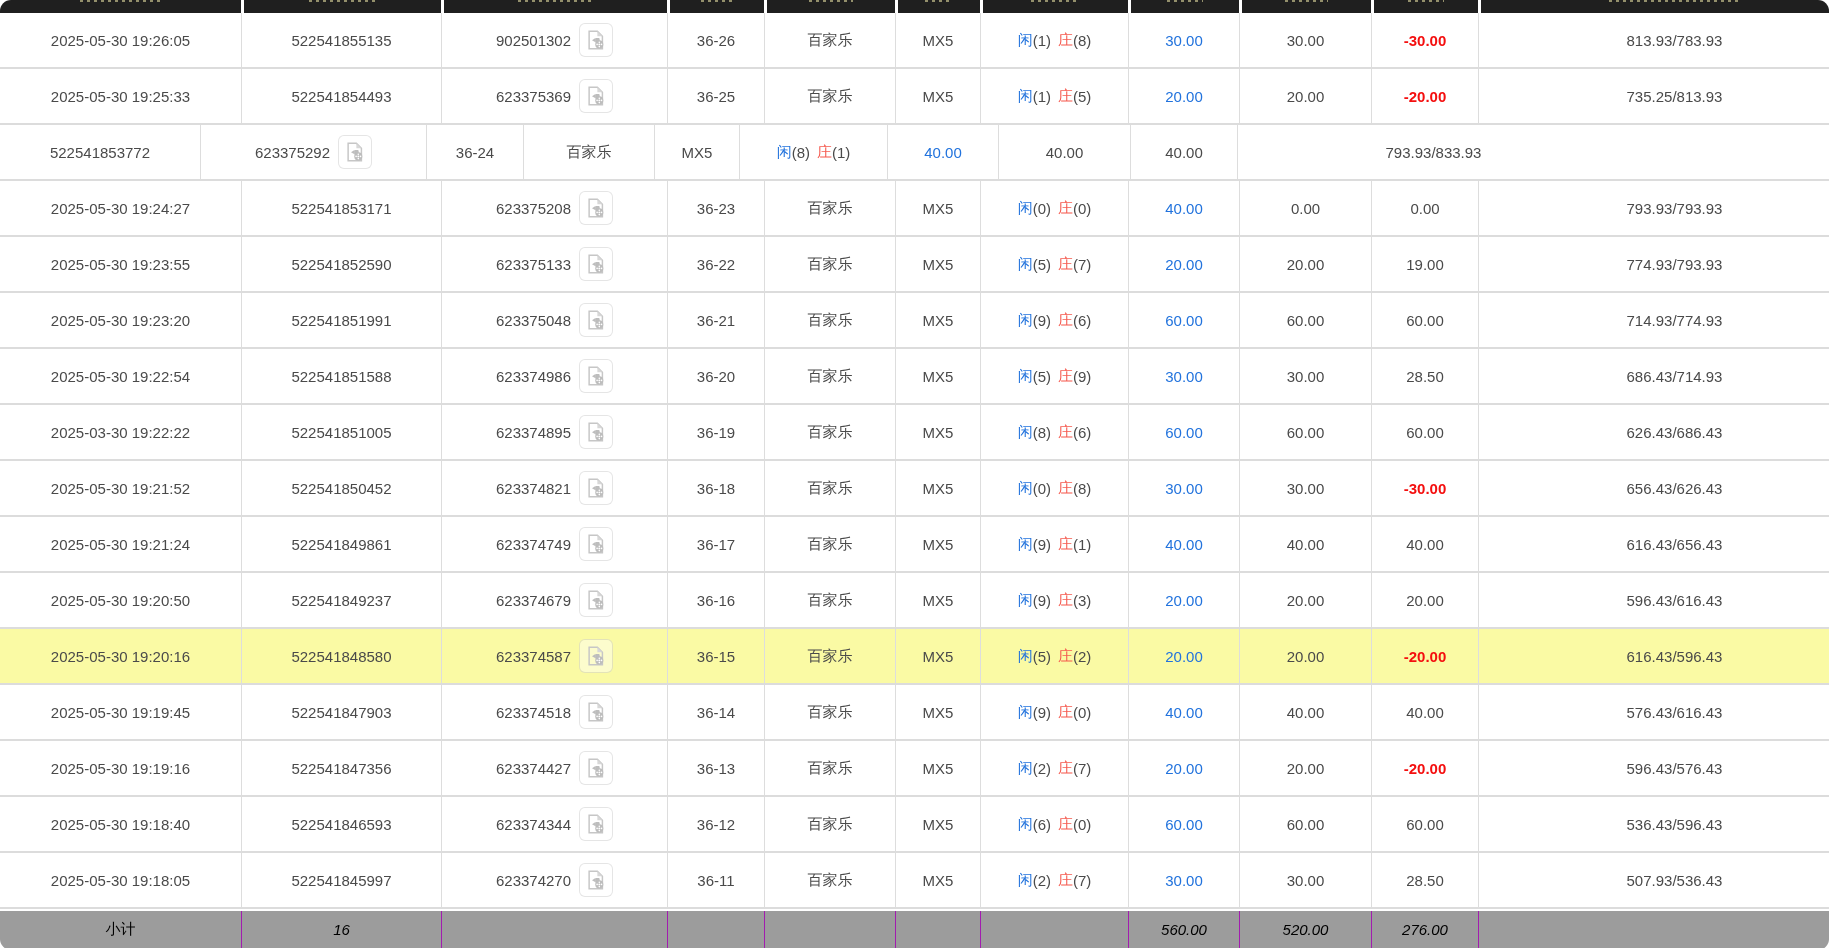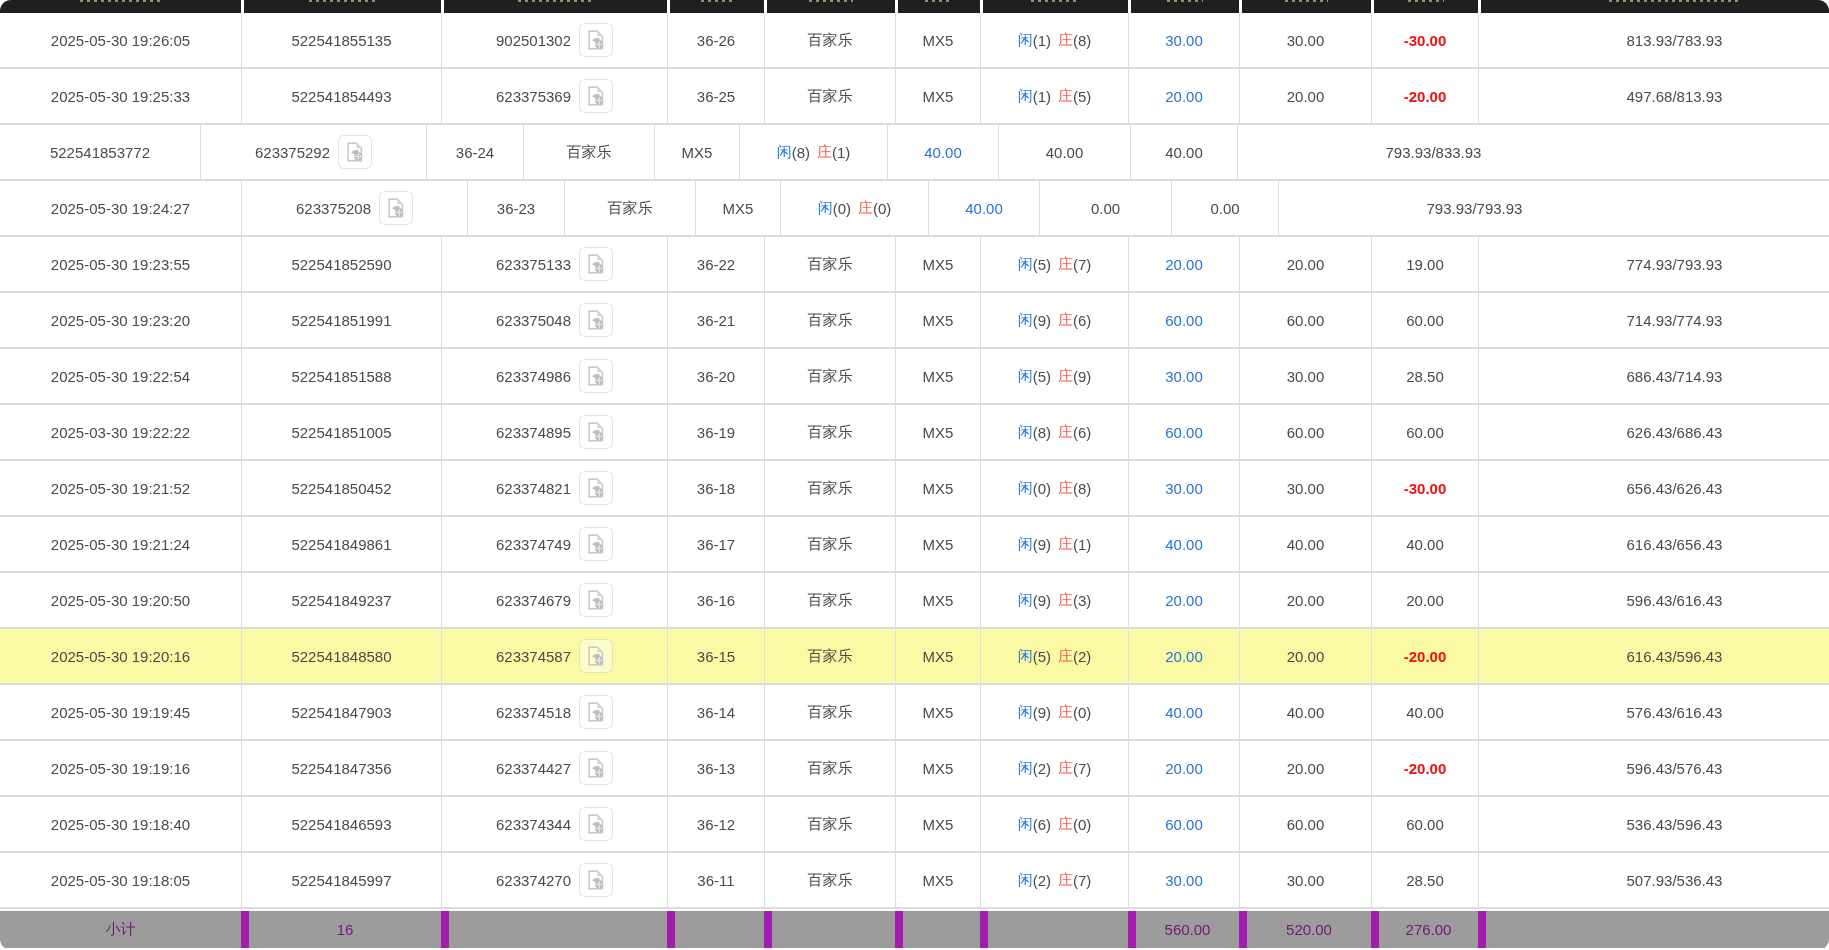--- a/index.html
+++ b/index.html
@@ -38,22 +38,22 @@
 
   .gid-num { margin-right:8px; }
   .replay-btn {
     width:34px; height:34px; flex:0 0 auto; border-radius:6px;
     border:1px solid rgba(0,0,0,0.10); background:rgba(255,255,255,0.45);
     display:flex; align-items:center; justify-content:center; padding:0; cursor:pointer;
   }
 
   
   .t-footer .row { height:37px; margin-top:2px; }
-  .t-footer .cell { background:#9c9c9c; color:#701a75; }
-  .t-footer .cell + .cell { border-left:8px solid #a21caf; }
+  .t-footer .cell { background:#9c9c9c; color:#000000; }
+  .t-footer .cell + .cell { border-left:1px solid #a21caf;font-style:italic; }
 </style>
 </head>
 <body>
 
 <div class="app" style="--blue: #2273dd; --redsoft: #f55b50; --red: #f40f0f; --hl: #fafaa4;">
   <div class="t-header row" id="thead">
       <div class="cell c0"></div>
       <div class="cell c1"></div>
       <div class="cell c2"></div>
       <div class="cell c3"></div>
@@ -160,21 +160,21 @@
         <div class="cell c7">
           <span class="blue">20.00</span>
         </div>
         <div class="cell c8">
           <span>20.00</span>
         </div>
         <div class="cell c9">
           <span class="redneg">-20.00</span>
         </div>
         <div class="cell c10">
-          <span>497.68/813.93</span>
+          <span>735.25/813.93</span>
         </div>
       </div>
       <div class="row">
         <div class="cell c1">
           <span>522541853772</span>
         </div>
         <div class="cell c2">
           <span class="gid-num">623375292</span>
           <button class="replay-btn">
             <svg viewBox="0 0 24 24" width="22" height="22">
@@ -215,20 +215,23 @@
         <div class="cell c9">
           <span>40.00</span>
         </div>
         <div class="cell c10">
           <span>793.93/833.93</span>
         </div>
       </div>
       <div class="row">
         <div class="cell c0">
           <span>2025-05-30 19:24:27</span>
+        </div>
+        <div class="cell c1">
+          <span>522541853171</span>
         </div>
         <div class="cell c2">
           <span class="gid-num">623375208</span>
           <button class="replay-btn">
             <svg viewBox="0 0 24 24" width="22" height="22">
               <path d="M4.5 2.5 h9 l5.5 5.5 v13.5 h-14.5 z" fill="none" stroke="#c6c6c6" stroke-width="1.6"></path>
               <path d="M13.5 2.5 l5.5 5.5 h-5.5 z" fill="#d8d8d8"></path>
               <path d="M11 10.2 l-3.4 2 3.4 2 z" fill="#bdbdbd"></path>
               <rect x="11" y="9.8" width="5" height="4.8" rx="1" fill="#bdbdbd"></rect>
               <circle cx="15.6" cy="16.8" r="4.4" fill="#bdbdbd"></circle>

